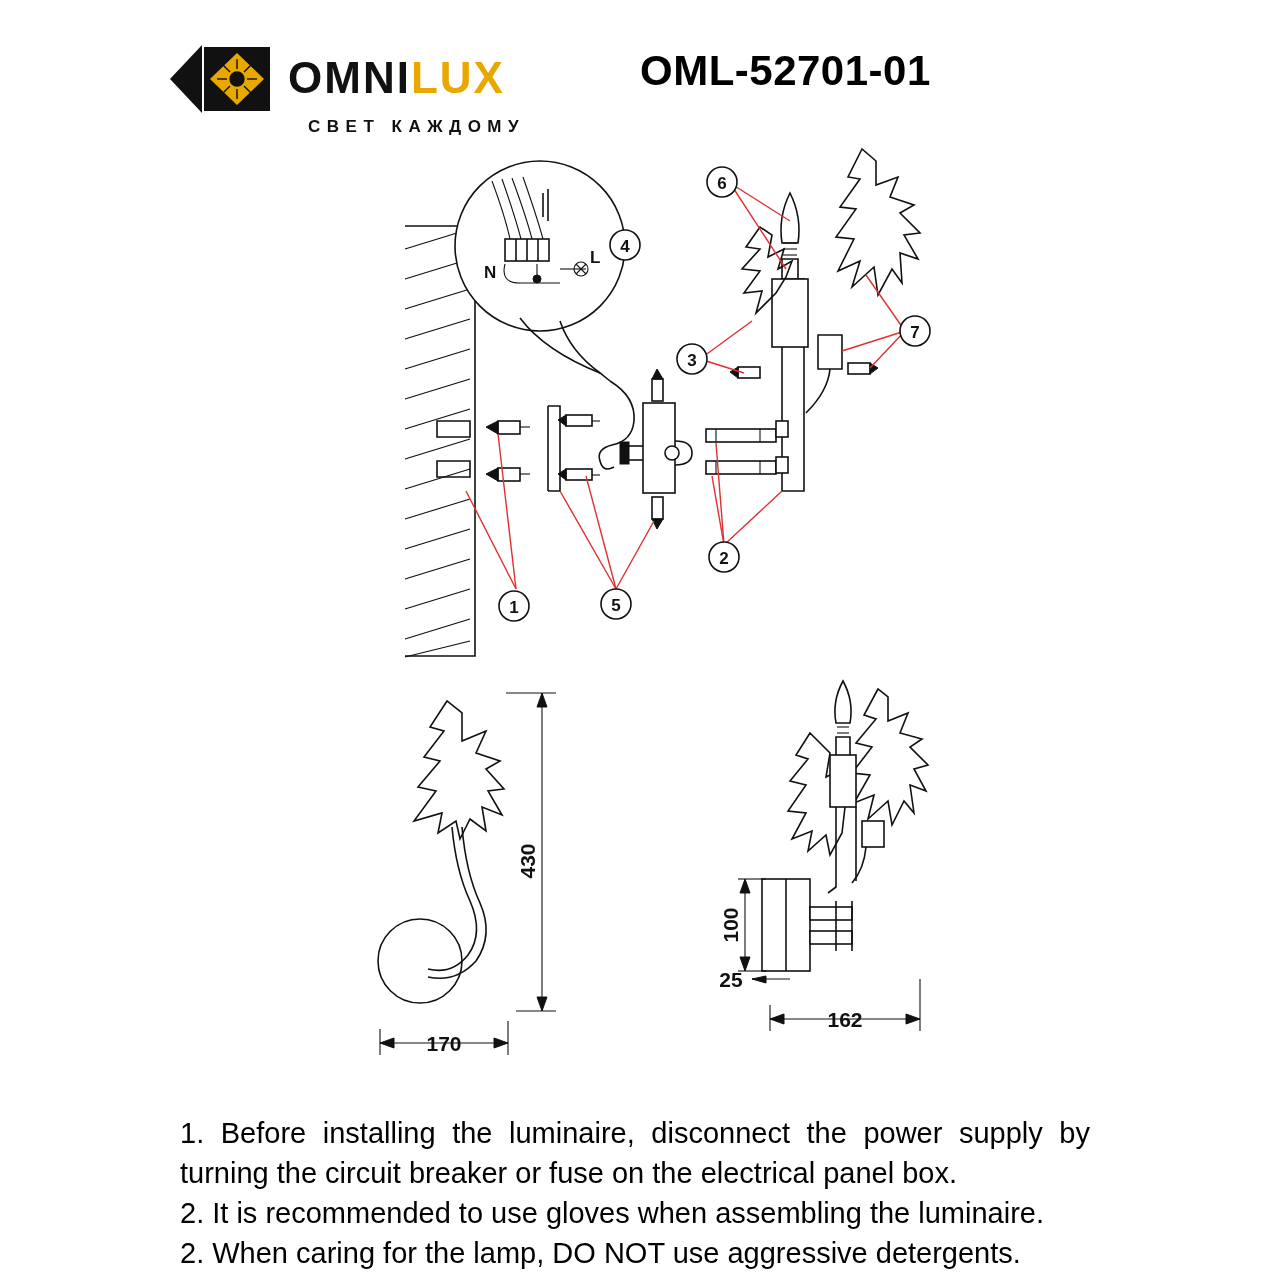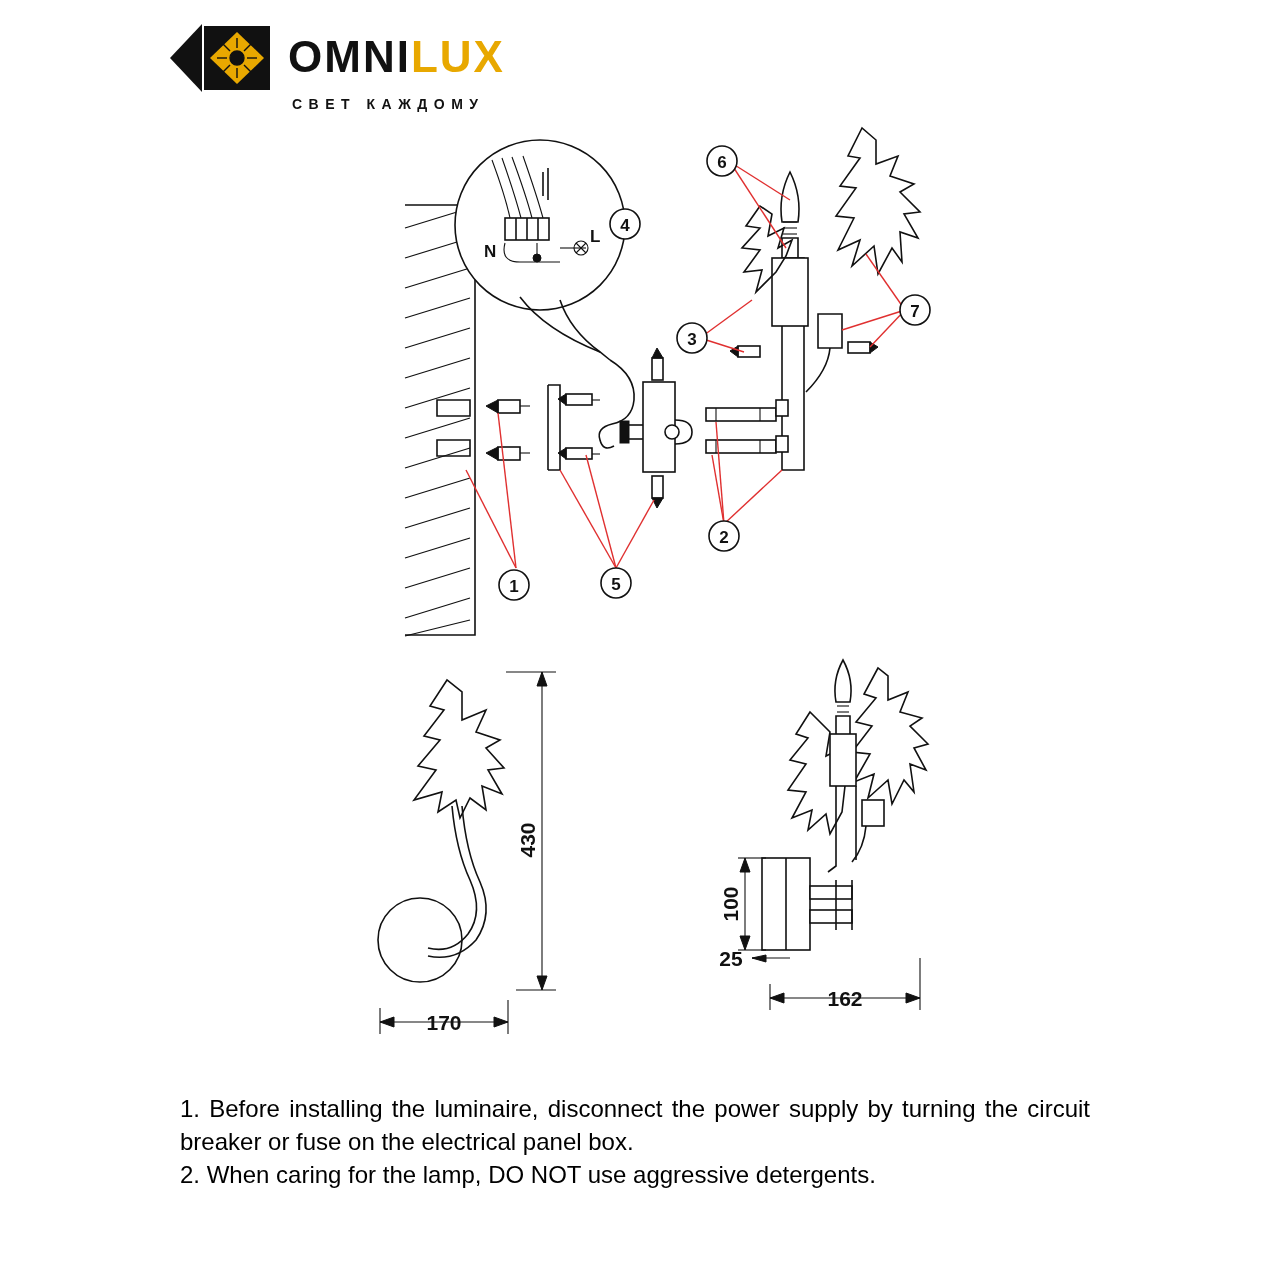--- a/index.html
+++ b/index.html
@@ -1,39 +1,39 @@
 <!DOCTYPE html>
 <html><head>
 <meta charset="utf-8">
 <style>
   html,body{margin:0;padding:0;background:#ffffff;}
   body{width:1280px;height:1280px;font-family:"Liberation Sans",sans-serif;color:#000;position:relative;overflow:hidden;}
-  .page{position:absolute;inset:0;}
+  .page{position:absolute;inset:0;margin-top:21px;}
 
   
   .logo-wrap{position:absolute;left:168px;top:18px;width:420px;height:96px;}
   .logo-mark{position:absolute;left:0;top:0;width:108px;height:80px;}
   .logo-text{position:absolute;left:120px;top:14px;font-size:44px;font-weight:bold;letter-spacing:2px;}
   .logo-text .omni{color:#111;}
   .logo-text .lux{color:#e8a800;}
-  .logo-sub{position:absolute;left:124px;top:78px;font-size:14px;letter-spacing:6.5px;color:#111;font-weight:bold;}
+  .logo-sub{position:absolute;left:140px;top:78px;font-size:17px;letter-spacing:6.5px;color:#111;font-weight:bold;}
   .sku{position:absolute;left:640px;top:26px;font-size:42px;font-weight:bold;letter-spacing:0.5px;}
 
   
   svg.fig{position:absolute;left:0;top:0;}
   .ln{stroke:#111;stroke-width:1.6;fill:none;}
   .ln-thin{stroke:#111;stroke-width:1.1;fill:none;}
   .red{stroke:#e03030;stroke-width:1.4;fill:none;}
   .fillw{fill:#fff;stroke:#111;stroke-width:1.6;}
   .fillk{fill:#111;stroke:#111;stroke-width:1;}
   .callout-txt{font-family:"Liberation Sans",sans-serif;font-size:17px;font-weight:bold;fill:#111;}
   .dim-txt{font-family:"Liberation Sans",sans-serif;font-size:21px;font-weight:bold;fill:#111;}
 
   
-  .notes{position:absolute;left:180px;top:1092px;width:910px;font-size:24px;line-height:1.38;text-align:justify;}
+  .notes{position:absolute;left:180px;top:1092px;width:910px;font-size:29px;line-height:1.38;text-align:justify;}
   .notes p{margin:0 0 0 0;}
   .notes p.just{text-align:justify;text-align-last:left;}
 </style>
 </head>
 <body>
 
 <div class="page">
 
   <div class="logo-wrap">
     <svg class="logo-mark" viewBox="0 0 108 80">
@@ -50,20 +50,21 @@
         <line x1="76" y1="47" x2="83" y2="54"></line>
         <line x1="83" y1="26" x2="76" y2="33"></line>
         <line x1="62" y1="47" x2="55" y2="54"></line>
       </g>
     </svg>
     <div class="logo-text">
       <span class="omni">OMNI</span><span class="lux">LUX</span>
     </div>
     <div class="logo-sub">СВЕТ КАЖДОМУ</div>
   </div>
+  <div class="sku">OML-52701-01</div>
 
   <svg class="fig" width="1280" height="1070" viewBox="0 0 1280 1070">
 
     <g>
       <path class="ln" d="M405 205 L475 205 L475 635 L405 635"></path>
       <g class="ln-thin">
         <line x1="405" y1="228" x2="470" y2="208"></line>
         <line x1="405" y1="258" x2="470" y2="238"></line>
         <line x1="405" y1="288" x2="470" y2="268"></line>
         <line x1="405" y1="318" x2="470" y2="298"></line>
@@ -318,16 +319,17 @@
       <polygon class="fillk" points="770,998 784,993 784,1003"></polygon>
       <polygon class="fillk" points="920,998 906,993 906,1003"></polygon>
       <line class="ln-thin" x1="770" y1="984" x2="770" y2="1010"></line>
       <line class="ln-thin" x1="920" y1="958" x2="920" y2="1010"></line>
       <text class="dim-txt" x="845" y="1006" text-anchor="middle">162</text>
     </g>
   </svg>
 
   <div class="notes">
     <p class="just">1. Before installing the luminaire, disconnect the power supply by turning the circuit breaker or fuse on the electrical panel box.</p>
+    <p>2. It is recommended to use gloves when assembling the luminaire.</p>
     <p>2. When caring for the lamp, DO NOT use aggressive detergents.</p>
   </div>
 
 </div>
 
 </body></html>

